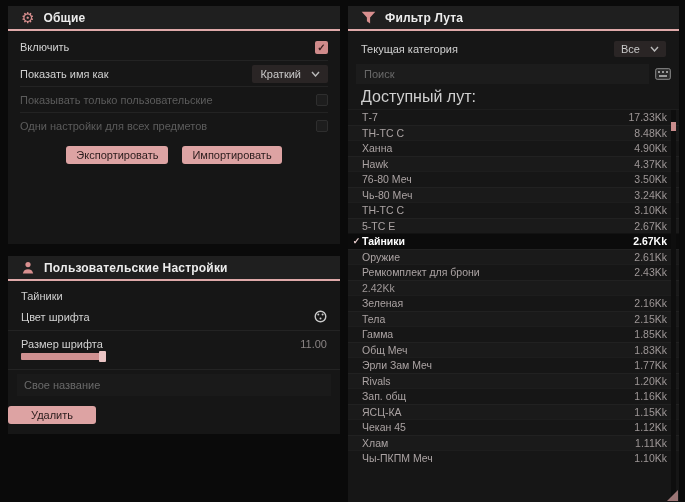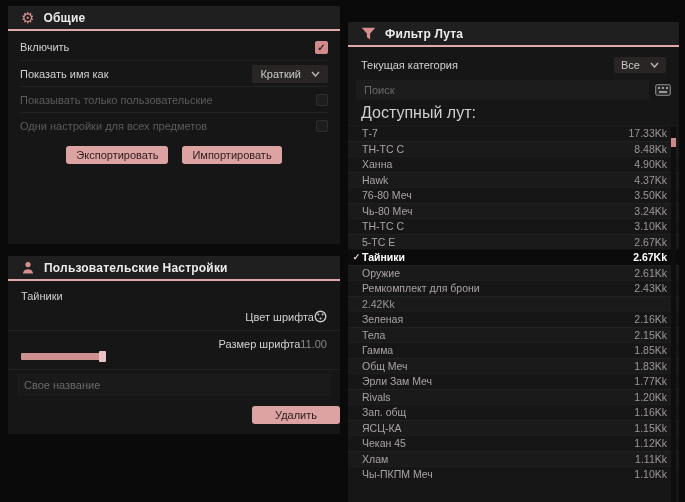--- a/index.html
+++ b/index.html
@@ -5,21 +5,21 @@
   * { margin:0; padding:0; box-sizing:border-box; }
   html,body { width:685px; height:502px; }
   body {
     background:#0a0a0a;
     font-family:"Liberation Sans", sans-serif;
     position:relative;
     overflow:hidden;
     color:#d2d2d2;
   }
   .col-left { position:absolute; left:8px; top:6px; width:332px; }
-  .col-right { position:absolute; left:348px; top:22px; width:331px; height:412px; }
+  .col-right { position:absolute; left:348px; top:6px; width:331px; height:412px; }
 
   .panel { background:#161616; }
   .panel-header {
     height:25px; background:#1f1f1f; border-bottom:2px solid #dfa9a9;
     display:flex; align-items:center; gap:9px; padding:0 13px;
   }
   .panel-title { color:#ececec; font-size:12px; font-weight:bold; letter-spacing:.2px; }
   .icon { display:inline-flex; align-items:center; justify-content:center; }
   .gear-glyph { color:#d98f8f; font-size:15px; line-height:1; }
 
@@ -49,35 +49,35 @@
     background:#dda3a3; color:#2a1c1c; font-size:11px; min-width:96px;
     padding:3px 10px; text-align:center; border-radius:3px; border:none;
     font-family:"Liberation Sans", sans-serif; cursor:pointer;
   }
 
   
   .panel-user { min-height:156px; }
   .panel-user .panel-body { padding:2px 0 10px 0; }
   .item-name-row { padding:7px 13px 3px 13px; font-size:11px; color:#cfcfcf; }
   .inner-row {
-    display:flex; align-items:center; justify-content:flex-end;
+    display:flex; align-items:center; justify-content:space-between;
     padding:5px 13px; font-size:11px;
   }
   .sep { border-top:1px solid #232323; margin:2px 0; }
   .value-muted { color:#8a8484; font-size:11px; }
   .slider-wrap { padding:1px 13px 7px 13px; }
   .slider-track { position:relative; width:85px; height:7px; background:#cf9090; border-radius:1px; }
   .slider-grab { position:absolute; right:0; top:-2px; width:7px; height:11px; background:#eac4c4; border-radius:1px; }
   .text-input {
     display:block; width:calc(100% - 18px); margin:4px 9px 2px 9px;
     background:#1a1a1a; border:none; outline:none; padding:5px 7px;
     font-size:11px; color:#d2d2d2; font-family:"Liberation Sans", sans-serif;
   }
   .text-input::placeholder { color:#6a6a6a; }
-  .delete-row { display:flex; justify-content:flex-end; padding-top:8px; }
+  .delete-row { display:flex; justify-content:flex-start; padding-top:8px; }
 
   
   .panel-loot { height:496px; position:relative; overflow:hidden; }
   .cat-row {
     display:flex; align-items:center; justify-content:space-between;
     margin:7px 13px 0 13px; height:21px; font-size:11px;
   }
   .search-row { display:flex; align-items:center; margin:5px 8px 0 8px; }
   .search-input {
     flex:1; background:#1c1c1c; border:none; outline:none; padding:4px 8px;

